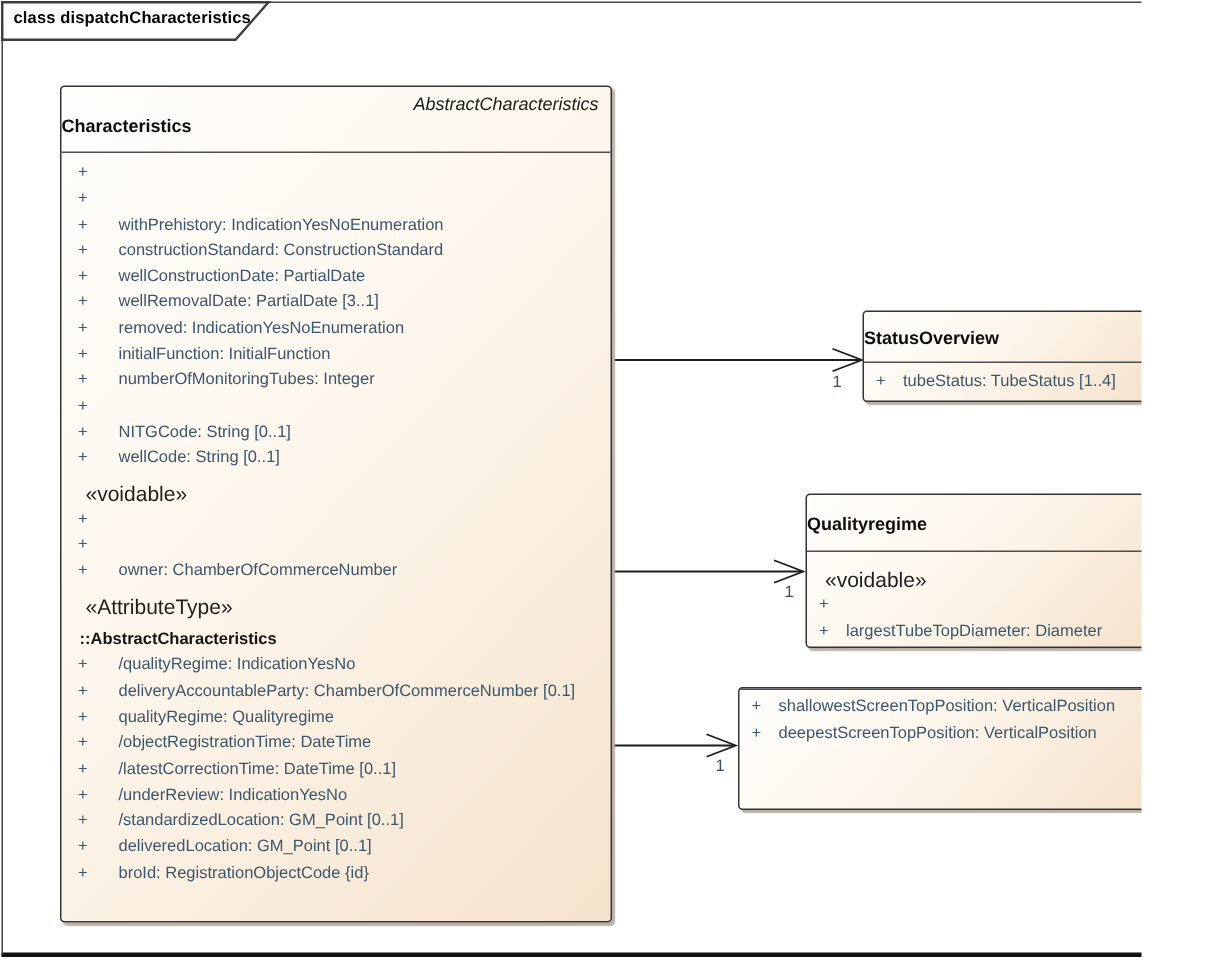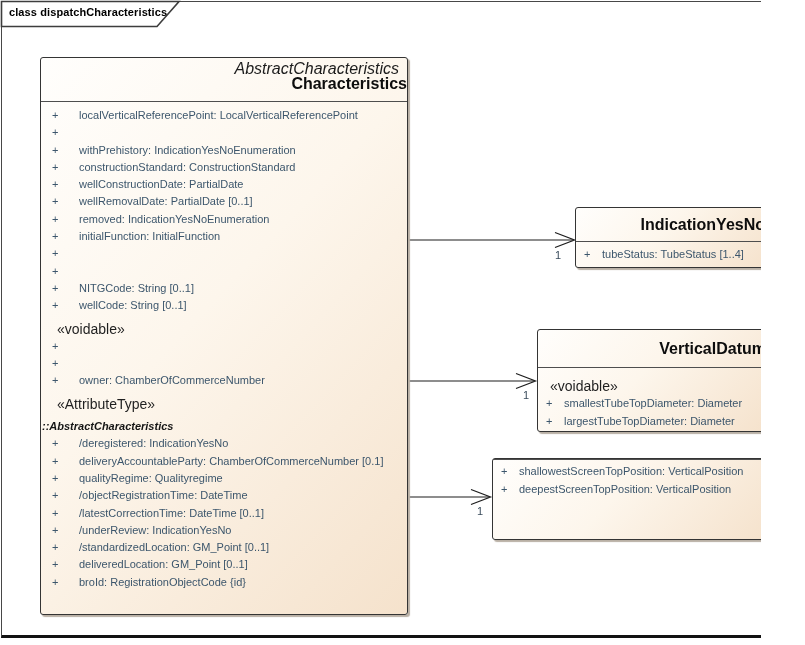--- a/index.html
+++ b/index.html
@@ -19,42 +19,42 @@
     white-space:nowrap;letter-spacing:0.1px;
   }
   
   .class-box{
     position:absolute;box-sizing:border-box;
     border:1.4px solid #343434;border-radius:3px;
     background:linear-gradient(133deg,#fffefc 0%,#fdf6ec 45%,#f5e2cc 100%);
     box-shadow:2px 2px 1px #b9b0a5;
   }
   .stereo-hdr{
-    font-size:16px;font-style:italic;color:#1c1c1c;text-align:right;
+    font-size:12px;font-style:italic;color:#1c1c1c;text-align:right;
     padding:4px 8px 0 0;line-height:14px;white-space:nowrap;
   }
   .class-name{
-    font-size:16px;font-weight:bold;color:#0d0d0d;text-align:right;
+    font-size:12px;font-weight:bold;color:#0d0d0d;text-align:left;
     line-height:16px;white-space:nowrap;
   }
   .divider{border-top:1px solid #4e4e4e;margin:0;}
   .compartment{padding-top:5px;}
   .attr-row{
     display:flex;align-items:baseline;height:17.3px;line-height:17.3px;
     font-size:11px;color:#3c566c;white-space:nowrap;
   }
   .vis{flex:0 0 38px;text-align:left;padding-left:11px;box-sizing:border-box;}
   .attr-text{flex:1;}
   .sec-label{
     font-size:14px;color:#1f1f1f;height:17.3px;line-height:17.3px;
     padding-left:16px;margin-top:6px;white-space:nowrap;
   }
   .inherit-label{
-    font-size:11px;font-weight:bold;font-style:italic;color:#141414;
-    height:17.3px;line-height:17.3px;padding-left:1px;margin-top:5px;white-space:nowrap;
+    font-size:11px;font-weight:bold;color:#141414;
+    height:17.3px;line-height:17.3px;padding-left:12px;margin-top:5px;white-space:nowrap;
   }
   
   .small .attr-row{height:17.5px;line-height:17.5px;}
   .small .vis{flex:0 0 26px;padding-left:8px;}
   .small .sec-label{padding-left:12px;margin-top:2px;}
   .small .class-name{padding-top:0;}
   
   #connector-svg{position:absolute;left:0;top:0;pointer-events:none;}
   .mult{
     position:absolute;font-size:11px;color:#3a4c5c;line-height:11px;white-space:nowrap;
@@ -93,51 +93,51 @@
   <span class="mult" style="left:523px;top:390px;">1</span>
   <span class="mult" style="left:477px;top:506px;">1</span>
 
   <div class="class-box" style="left:40px;top:57px;width:368px;height:558px;">
     <div class="stereo-hdr">AbstractCharacteristics</div>
     <div class="class-name" style="padding-bottom:9px;">Characteristics</div>
     <div class="divider"></div>
     <div class="compartment">
         <div class="attr-row">
           <span class="vis">+</span>
-          <span class="attr-text">localVerticalReferencePoint: LocalVerticalReferencePoint</span>
         </div>
         <div class="attr-row">
           <span class="vis">+</span>
         </div>
         <div class="attr-row">
           <span class="vis">+</span>
           <span class="attr-text">withPrehistory: IndicationYesNoEnumeration</span>
         </div>
         <div class="attr-row">
           <span class="vis">+</span>
           <span class="attr-text">constructionStandard: ConstructionStandard</span>
         </div>
         <div class="attr-row">
           <span class="vis">+</span>
           <span class="attr-text">wellConstructionDate: PartialDate</span>
         </div>
         <div class="attr-row">
           <span class="vis">+</span>
-          <span class="attr-text">wellRemovalDate: PartialDate [0..1]</span>
+          <span class="attr-text">wellRemovalDate: PartialDate [3..1]</span>
         </div>
         <div class="attr-row">
           <span class="vis">+</span>
           <span class="attr-text">removed: IndicationYesNoEnumeration</span>
         </div>
         <div class="attr-row">
           <span class="vis">+</span>
           <span class="attr-text">initialFunction: InitialFunction</span>
         </div>
         <div class="attr-row">
           <span class="vis">+</span>
+          <span class="attr-text">numberOfMonitoringTubes: Integer</span>
         </div>
         <div class="attr-row">
           <span class="vis">+</span>
         </div>
         <div class="attr-row">
           <span class="vis">+</span>
           <span class="attr-text">NITGCode: String [0..1]</span>
         </div>
         <div class="attr-row">
           <span class="vis">+</span>
@@ -151,21 +151,21 @@
           <span class="vis">+</span>
         </div>
         <div class="attr-row">
           <span class="vis">+</span>
           <span class="attr-text">owner: ChamberOfCommerceNumber</span>
         </div>
         <div class="sec-label">«AttributeType»</div>
         <div class="inherit-label">::AbstractCharacteristics</div>
         <div class="attr-row">
           <span class="vis">+</span>
-          <span class="attr-text">/deregistered: IndicationYesNo</span>
+          <span class="attr-text">/qualityRegime: IndicationYesNo</span>
         </div>
         <div class="attr-row">
           <span class="vis">+</span>
           <span class="attr-text">deliveryAccountableParty: ChamberOfCommerceNumber [0.1]</span>
         </div>
         <div class="attr-row">
           <span class="vis">+</span>
           <span class="attr-text">qualityRegime: Qualityregime</span>
         </div>
         <div class="attr-row">
@@ -189,38 +189,37 @@
           <span class="attr-text">deliveredLocation: GM_Point [0..1]</span>
         </div>
         <div class="attr-row">
           <span class="vis">+</span>
           <span class="attr-text">broId: RegistrationObjectCode {id}</span>
         </div>
       </div>
   </div>
 
   <div class="class-box small" style="left:575px;top:207px;width:191px;height:61px;">
-    <div class="class-name" style="padding-top:9px;padding-bottom:8px;">IndicationYesNo</div>
+    <div class="class-name" style="padding-top:9px;padding-bottom:8px;">StatusOverview</div>
     <div class="divider"></div>
     <div class="compartment" style="padding-top:4px;">
         <div class="attr-row">
           <span class="vis">+</span>
           <span class="attr-text">tubeStatus: TubeStatus [1..4]</span>
         </div>
       </div>
   </div>
 
   <div class="class-box small" style="left:537px;top:329px;width:230px;height:103px;">
-    <div class="class-name" style="padding-top:11px;padding-bottom:10px;">VerticalDatum</div>
+    <div class="class-name" style="padding-top:11px;padding-bottom:10px;">Qualityregime</div>
     <div class="divider"></div>
     <div class="compartment" style="padding-top:8px;">
         <div class="sec-label">«voidable»</div>
         <div class="attr-row">
           <span class="vis">+</span>
-          <span class="attr-text">smallestTubeTopDiameter: Diameter</span>
         </div>
         <div class="attr-row">
           <span class="vis">+</span>
           <span class="attr-text">largestTubeTopDiameter: Diameter</span>
         </div>
       </div>
   </div>
 
   <div class="class-box small" style="left:492px;top:458px;width:276px;height:82px;">
     <div class="divider"></div>

